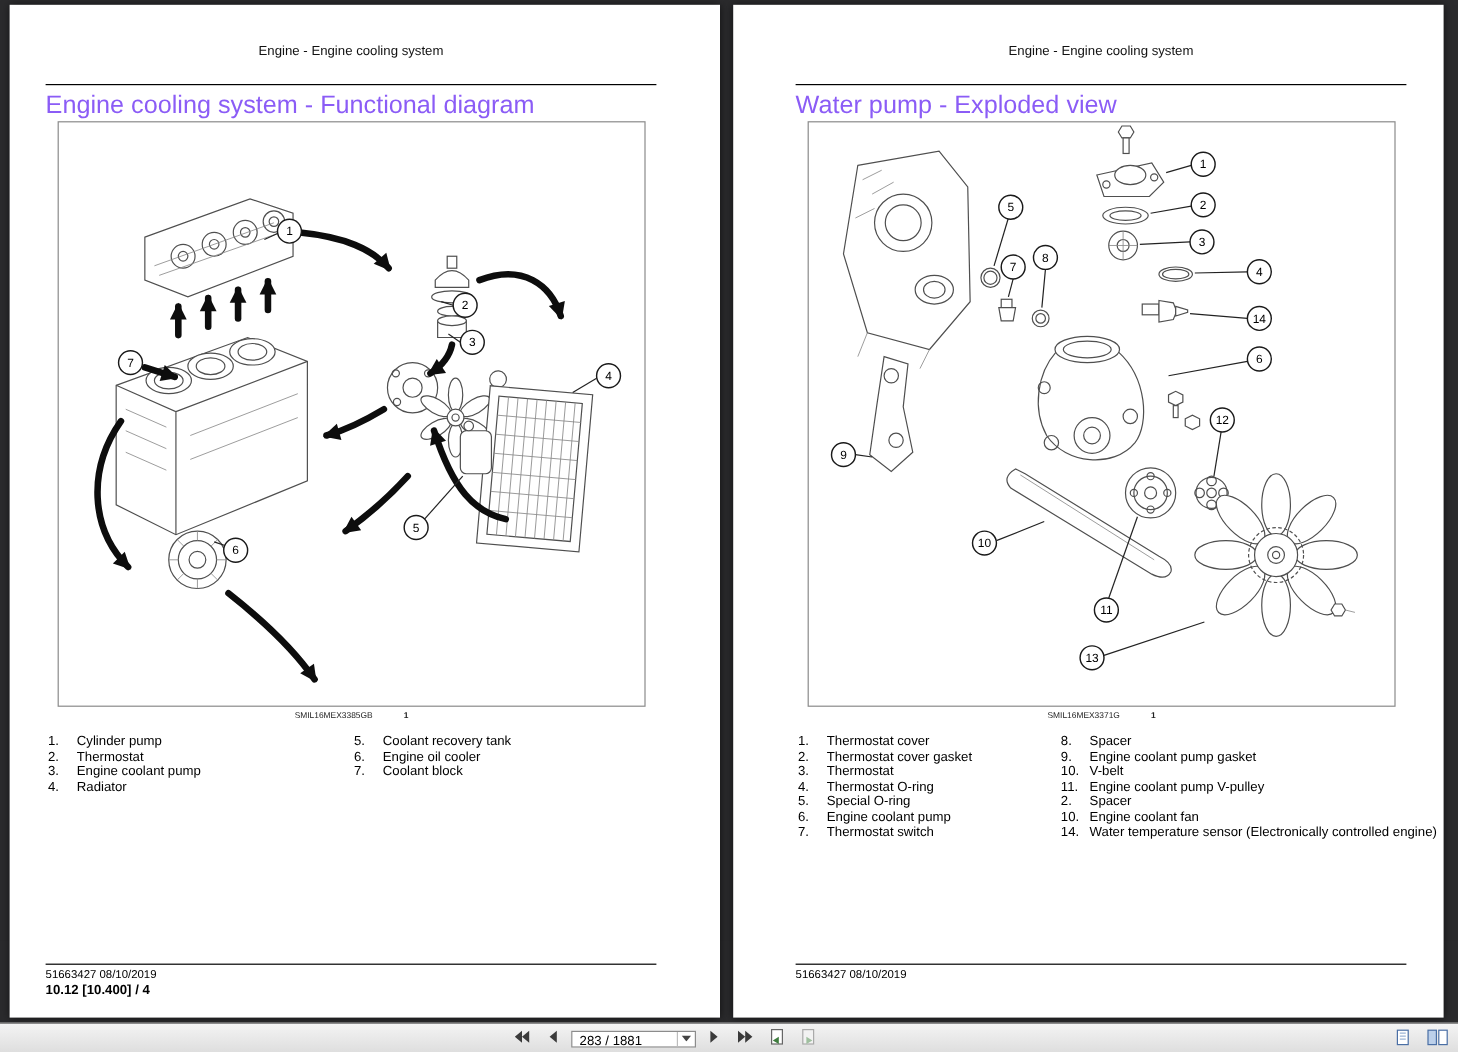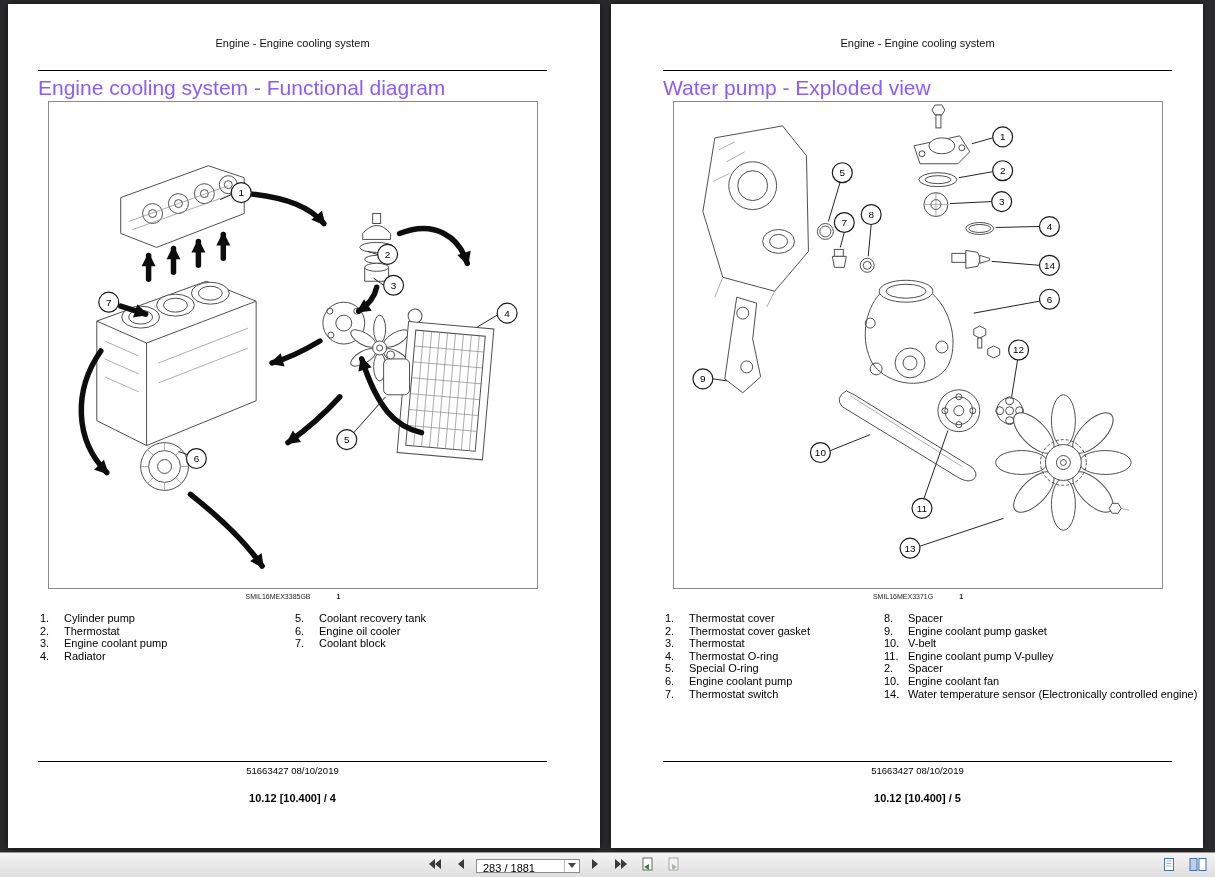--- a/index.html
+++ b/index.html
@@ -25,24 +25,24 @@
                  text-align:center; font-size:7px; color:#222; }
   .fig-caption .fidx { margin-left:26px; font-weight:bold; }
 
   .legend { position:absolute; top:608px; left:calc(var(--ml) + 2px); width:522px; display:flex; }
   .legend-col.c1 { width:var(--colw); flex:0 0 var(--colw); }
   .legend-col.c2 { flex:1; }
   .lrow { font-size:11px; line-height:12.6px; color:#000; display:flex; }
   .lnum { width:24px; flex:0 0 24px; }
   .llab { flex:1; white-space:nowrap; }
 
-  .page-footer { position:absolute; top:757px; left:var(--ml); width:509px;
-                 border-top:1.5px solid #000; text-align:center; padding-top:3px; }
+  .page-footer { position:absolute; top:799px; left:var(--ml); width:509px;
+                 border-top:1.5px solid #000; text-align:left; padding-top:3px; }
   .footer-doc  { font-size:9.5px; color:#000; }
-  .footer-page { font-size:11px; font-weight:bold; margin-top:16px; color:#000; }
+  .footer-page { font-size:11px; font-weight:bold; margin-top:1px; color:#000; }
 
   
   svg .p  { fill:#ffffff; stroke:#4f4f4f; stroke-width:1; }
   svg .pn { fill:none;    stroke:#4f4f4f; stroke-width:1; }
   svg .pt { fill:none;    stroke:#8a8a8a; stroke-width:.7; }
   svg .flow { fill:none; stroke:#0d0d0d; stroke-width:5.5; stroke-linecap:round; }
   svg .cl { stroke:#222; stroke-width:1; }
   svg .co { fill:#fff; stroke:#1a1a1a; stroke-width:1.2; }
   svg .cn { font-family:"Liberation Sans",sans-serif; font-size:10px; text-anchor:middle; fill:#000; }
 
@@ -471,21 +471,20 @@
           </div>
         <div class="lrow">
             <span class="lnum">14.</span>
             <span class="llab">Water temperature sensor (Electronically controlled engine)</span>
           </div>
       </div>
     </div>
 
     <div class="page-footer">
       <div class="footer-doc">51663427 08/10/2019</div>
-      <div class="footer-page">10.12 [10.400] / 5</div>
     </div>
   </div>
 
 </div>
 
 <div class="toolbar">
   <div class="nav-group">
     <button class="tbtn">
       <span><svg width="14" height="12" viewBox="0 0 14 12">
             <path d="M7,1 L1,6 L7,11 Z M13,1 L7,6 L13,11 Z" fill="#3a3a3a"></path>

